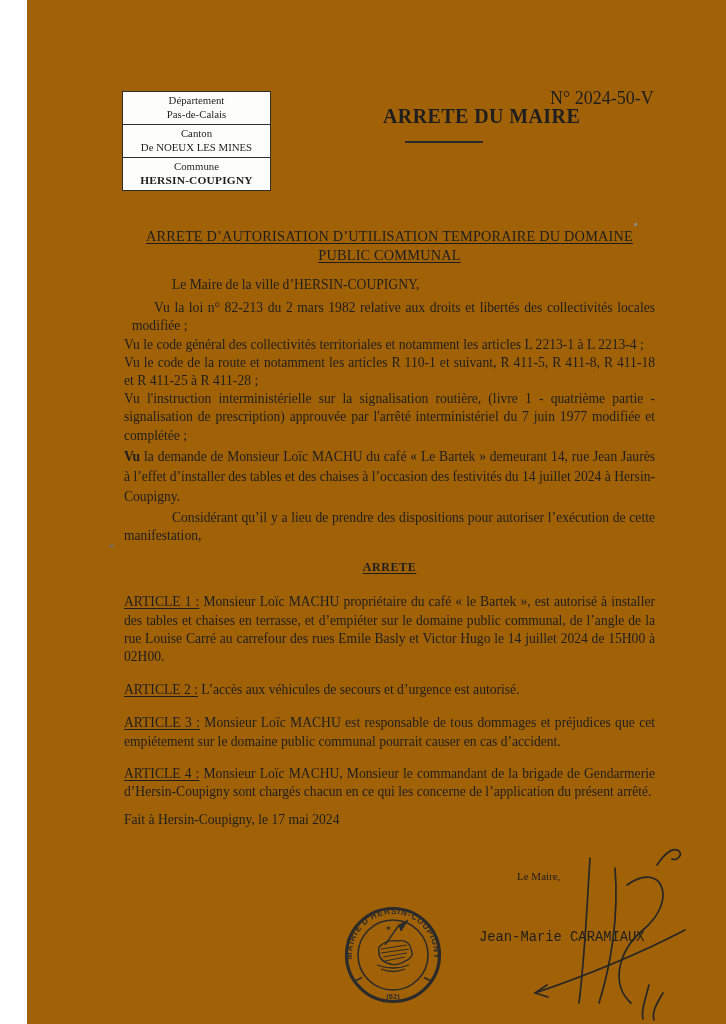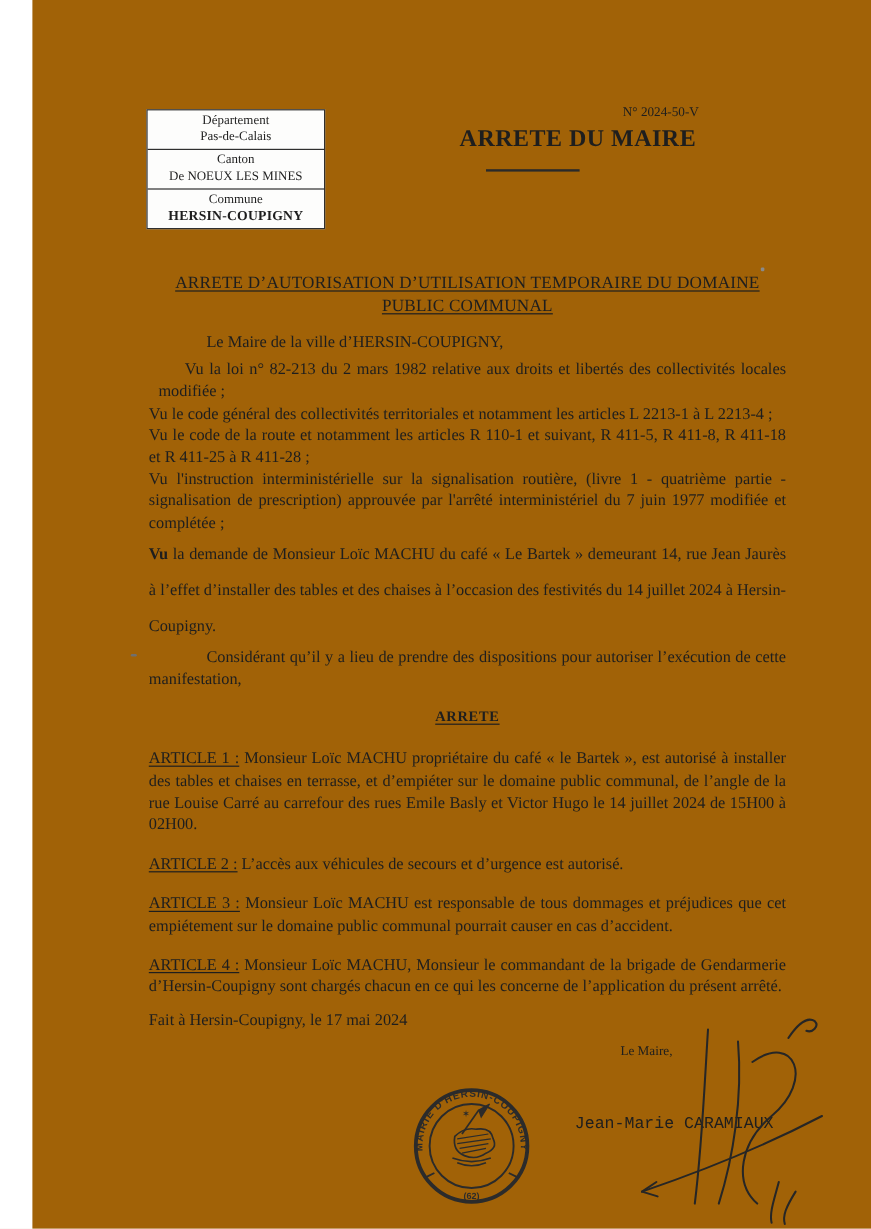--- a/index.html
+++ b/index.html
@@ -10,37 +10,37 @@
   
   .admin-box{
     position:absolute;left:95px;top:91px;width:147px;
     border:1.5px solid #2f2f2f;text-align:center;
     font-size:10.8px;line-height:13.5px;background:#fdfdfc;
   }
   .admin-box .row{padding:2px 2px 3px;}
   .admin-box .row.bordered{border-bottom:1.2px solid #2f2f2f;}
   .commune-value{font-weight:bold;font-size:11.4px;letter-spacing:0.2px;}
   
-  .doc-number{position:absolute;left:492px;top:88px;font-size:11px;}
+  .doc-number{position:absolute;left:523px;top:88px;font-size:18px;}
   .doc-type{position:absolute;left:356px;top:105px;font-size:20px;font-weight:bold;letter-spacing:0.4px;}
   .doc-type-rule{position:absolute;left:378px;top:141px;width:78px;height:2px;background:#2a2a2a;}
   .main-title{
     position:absolute;left:97px;top:227px;width:531px;text-align:center;
     font-weight:normal;font-size:14.3px;line-height:19px;letter-spacing:0.2px;
   }
   .u{text-decoration:underline;text-decoration-thickness:1.4px;text-underline-offset:2px;}
   
   .body-col{
     position:absolute;left:97px;top:276px;width:531px;
     font-size:13.6px;line-height:18.2px;text-align:justify;
   }
   .body-col p{margin:0;}
   .p-intro{text-align:left;text-indent:48px;margin-bottom:5px !important;}
   .p-vu1{padding-left:8px;text-indent:22px;}
-  .p-vu-wide{line-height:30px;margin:2px 0 2px !important;}
+  .p-vu-wide{line-height:20px;margin:2px 0 2px !important;}
   .b{font-weight:bold;}
   .p-considerant{text-indent:48px;}
   .arrete-heading{
     text-align:center;font-weight:bold;font-size:12px;letter-spacing:0.6px;
     margin:13px 0 17px !important;
   }
   .p-article{margin-bottom:15px !important;}
   .p-article .label{text-decoration:underline;text-decoration-thickness:1.2px;text-underline-offset:2px;}
   .p-art3{margin-bottom:14px !important;}
   .p-art4{margin-bottom:10px !important;}

